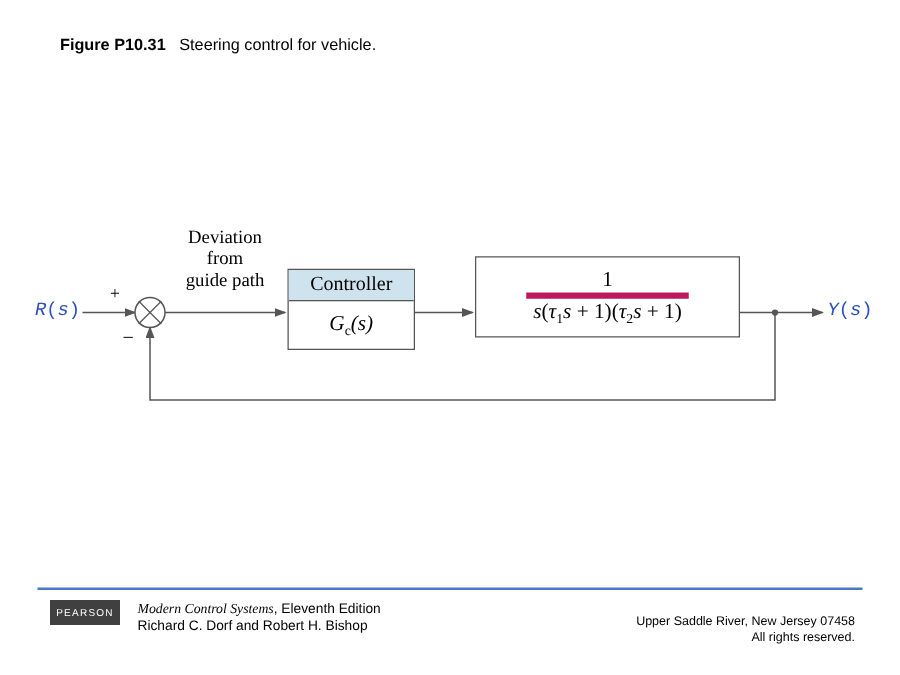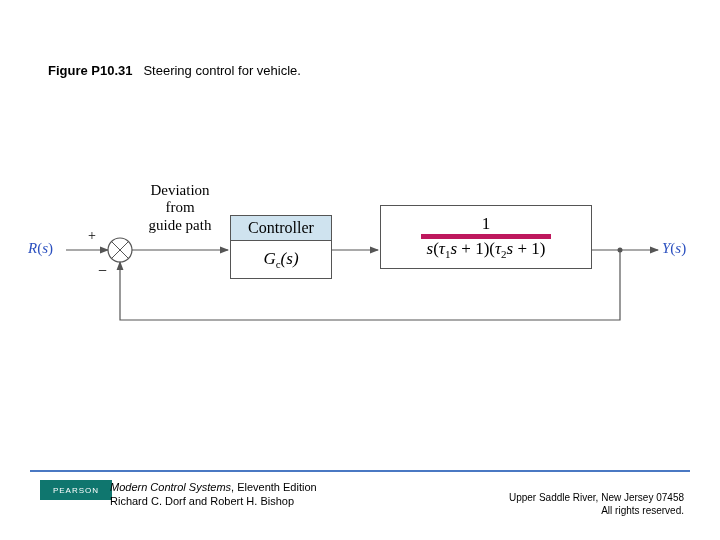--- a/index.html
+++ b/index.html
@@ -12,21 +12,20 @@
     color: #000;
     position: relative;
     overflow: hidden;
   }
   .fig-label {
     position: absolute;
     top: 28px;
     left: 48px;
     font-family: Arial, Helvetica, sans-serif;
     font-size: 13px;
-    margin-top: 35px;
   }
   .fig-label b { font-weight: bold; }
   .diagram {
     position: absolute;
     left: 30px;
     top: 150px;
     width: 660px;
     height: 210px;
   }
   .box {
@@ -57,54 +56,54 @@
   .frac .num { display: block; padding: 0 6px; }
   .frac .den { display: block; border-top: 5px solid #be185d; padding: 0 6px; }
   .sub { font-size: 11px; vertical-align: sub; font-style: normal; }
   .txt {
     position: absolute;
     font-size: 15px;
     text-align: center;
     line-height: 1.15;
   }
   .italic { font-style: italic; }
-  .blue { color: #2a4fbf; }
+  .blue { color: #2a4fbf; font-family: Liberation Mono, monospace; }
   svg { position: absolute; left: 0; top: 0; }
 
   .footer-rule {
     position: absolute;
     left: 30px;
     right: 30px;
     top: 470px;
     border-top: 2px solid #4a78c3;
   }
   .pearson-logo {
     position: absolute;
     left: 40px;
     top: 480px;
-    width: 72px;
+    width: 56px;
     height: 20px;
-    background: #0f766e;
+    background: #404040;
     color: #fff;
     font-family: Arial, Helvetica, sans-serif;
     font-size: 8px;
     letter-spacing: 1px;
     display: flex;
     align-items: center;
     justify-content: center;
   }
   .book-ref {
     position: absolute;
     left: 110px;
     top: 480px;
     font-family: Arial, Helvetica, sans-serif;
     font-size: 11px;
     line-height: 1.3;
   }
-  .book-ref .title { font-style: italic; }
+  .book-ref .title { font-style: italic; font-family: Liberation Serif, serif; }
   .copyright {
     position: absolute;
     right: 36px;
     top: 478px;
     font-family: Arial, Helvetica, sans-serif;
     font-size: 10px;
     text-align: right;
     line-height: 1.3;
   }
 </style>

